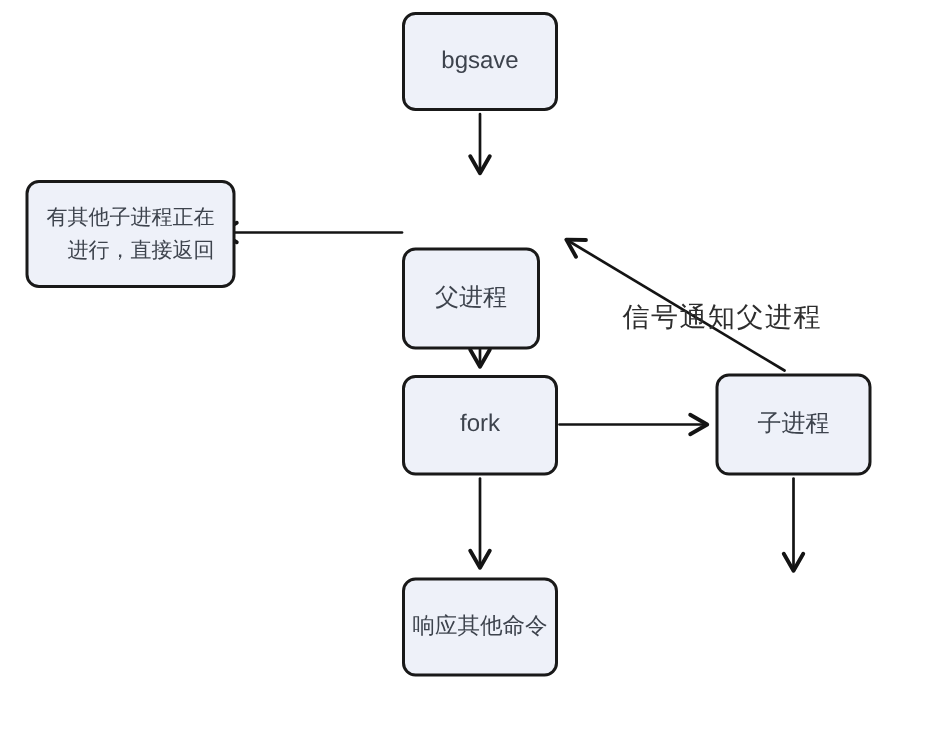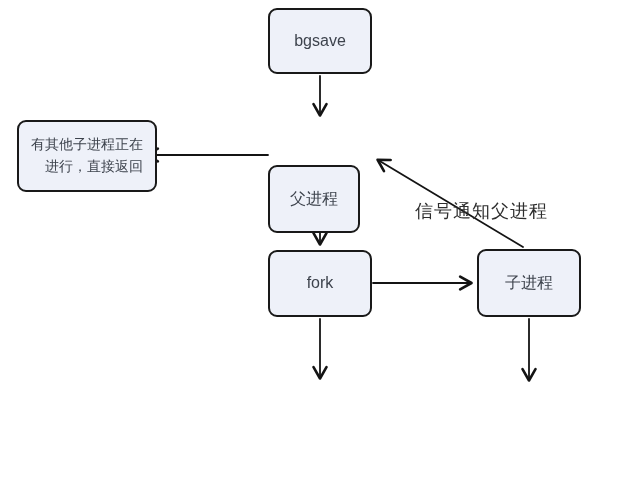--- a/index.html
+++ b/index.html
@@ -99,17 +99,18 @@
 
   <div class="node node-parent">父进程</div>
 
   <div class="node node-busy">有其他子进程正在
 进行，直接返回</div>
 
   <div class="node node-fork">fork</div>
 
   <div class="node node-child">子进程</div>
 
+  <div class="node node-respond">响应其他命令</div>
 
 
   <div class="edge-label">信号通知父进程</div>
 
 </div>
 
 </body></html>

